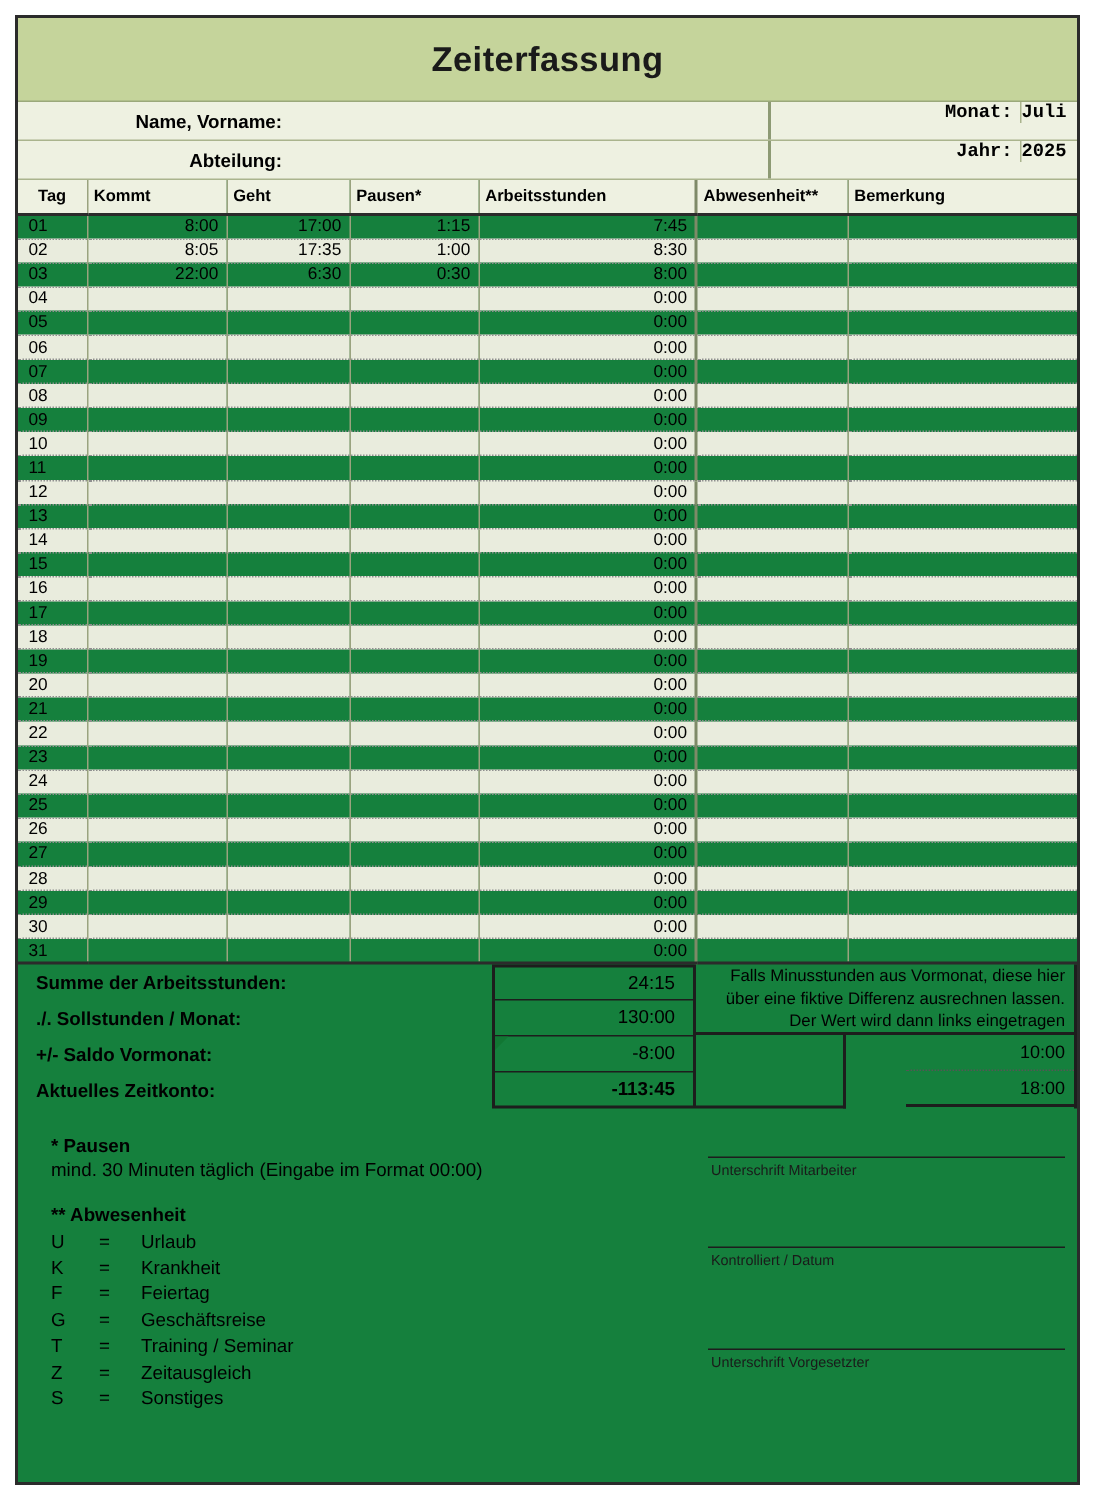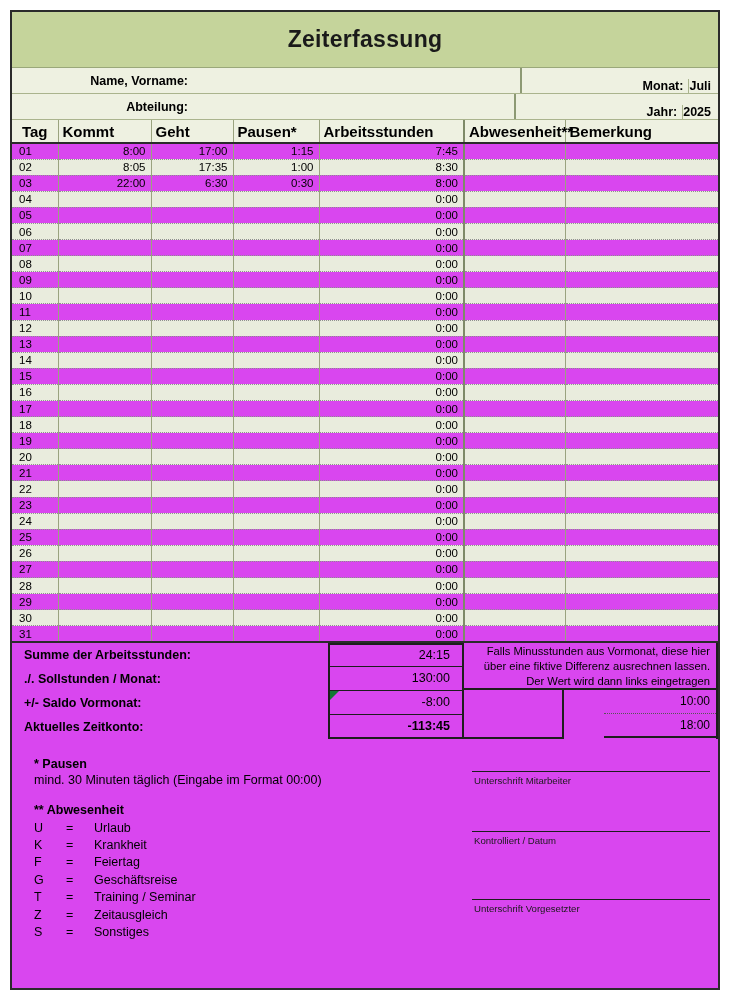--- a/index.html
+++ b/index.html
@@ -23,21 +23,21 @@
     padding: 10px 12px 10px 10px;
   }
 
   
   .sheet {
     position: relative;
     width: 710px;
     height: 980px;
     box-sizing: border-box;
     border: 2px solid #2b2b2b;
-    background: #d946ef;
+    background: #15803d;
   }
 
   
   .title-band {
     height: 55px;
     background: #c5d49b;
     border-bottom: 1px solid #9aa87a;
     display: flex;
     align-items: center;
     justify-content: center;
@@ -68,22 +68,23 @@
     width: 180px;
     text-align: right;
     font-size: 12.5px;
     font-weight: bold;
     padding-right: 4px;
     box-sizing: border-box;
   }
   .info-right {
     flex: 1;
     display: flex;
-    align-items: flex-end;
-    box-sizing: border-box;
+    align-items: flex-start;
+    box-sizing: border-box;
+    font-family: Liberation Mono, monospace;
   }
   .info-right-label {
     width: 167px;
     text-align: right;
     font-size: 12.5px;
     font-weight: bold;
     padding-right: 5px;
     box-sizing: border-box;
     border-right: 1px solid #aab48d;
   }
@@ -111,21 +112,21 @@
   .col-kommt  { width: 93px; }
   .col-geht   { width: 82px; }
   .col-pausen { width: 86px; }
   .col-arb    { width: 145px; }
   .col-abw    { width: 101px; }
   .col-bem    { width: 153px; }
 
   .hdr td {
     background: #eef1e1;
     height: 22px;
-    font-size: 15px;
+    font-size: 11px;
     font-weight: bold;
     vertical-align: middle;
     border-bottom: 2px solid #2b2b2b;
     border-right: 1px solid #9aa37f;
     padding-left: 4px;
   }
   .hdr td.c-tag { text-align: center; padding-left: 0; }
   .hdr td.thick-r { border-right: 2px solid #7e8a68; }
   .hdr td.last { border-right: none; }
 

